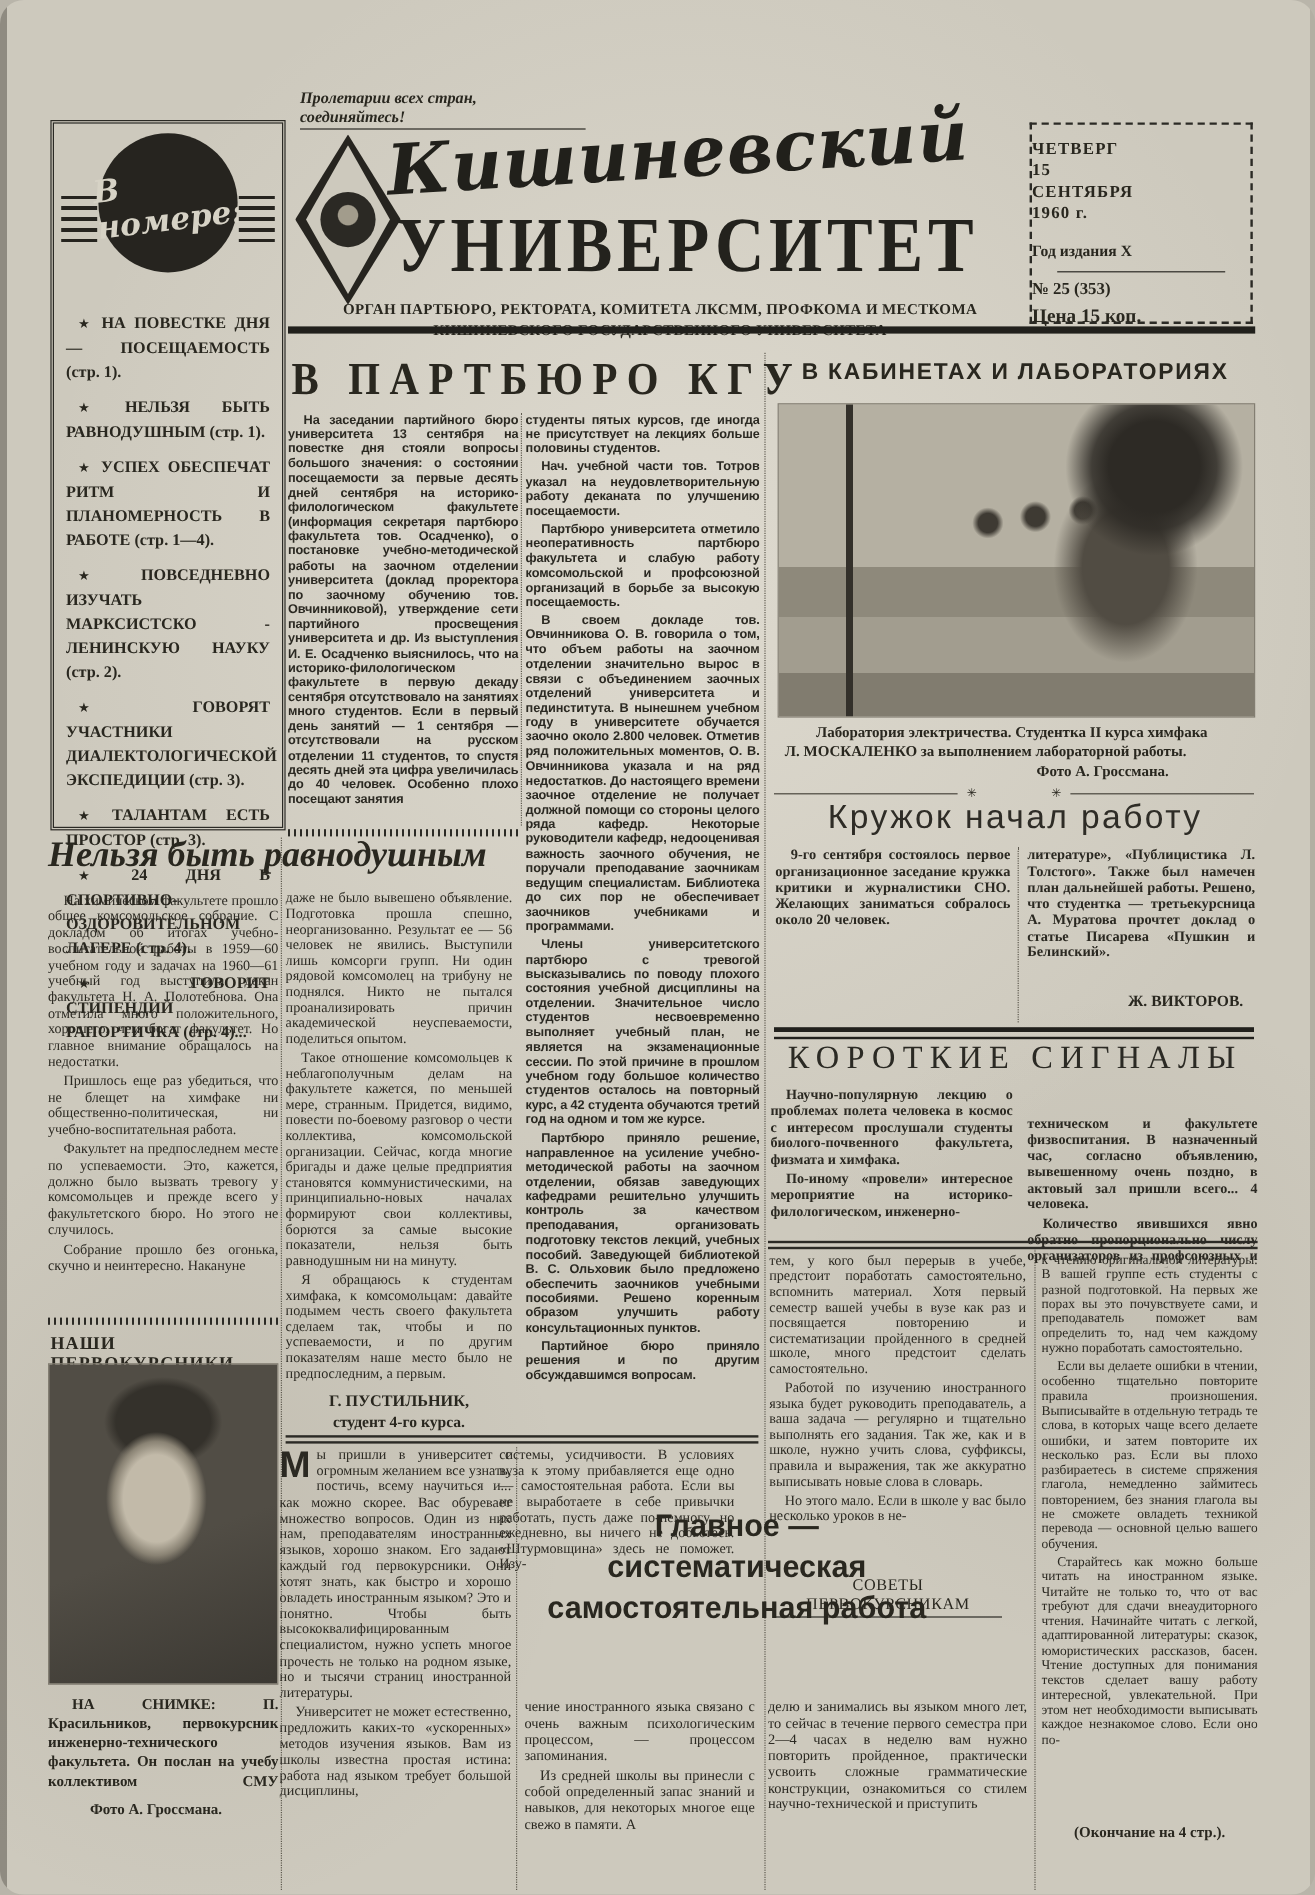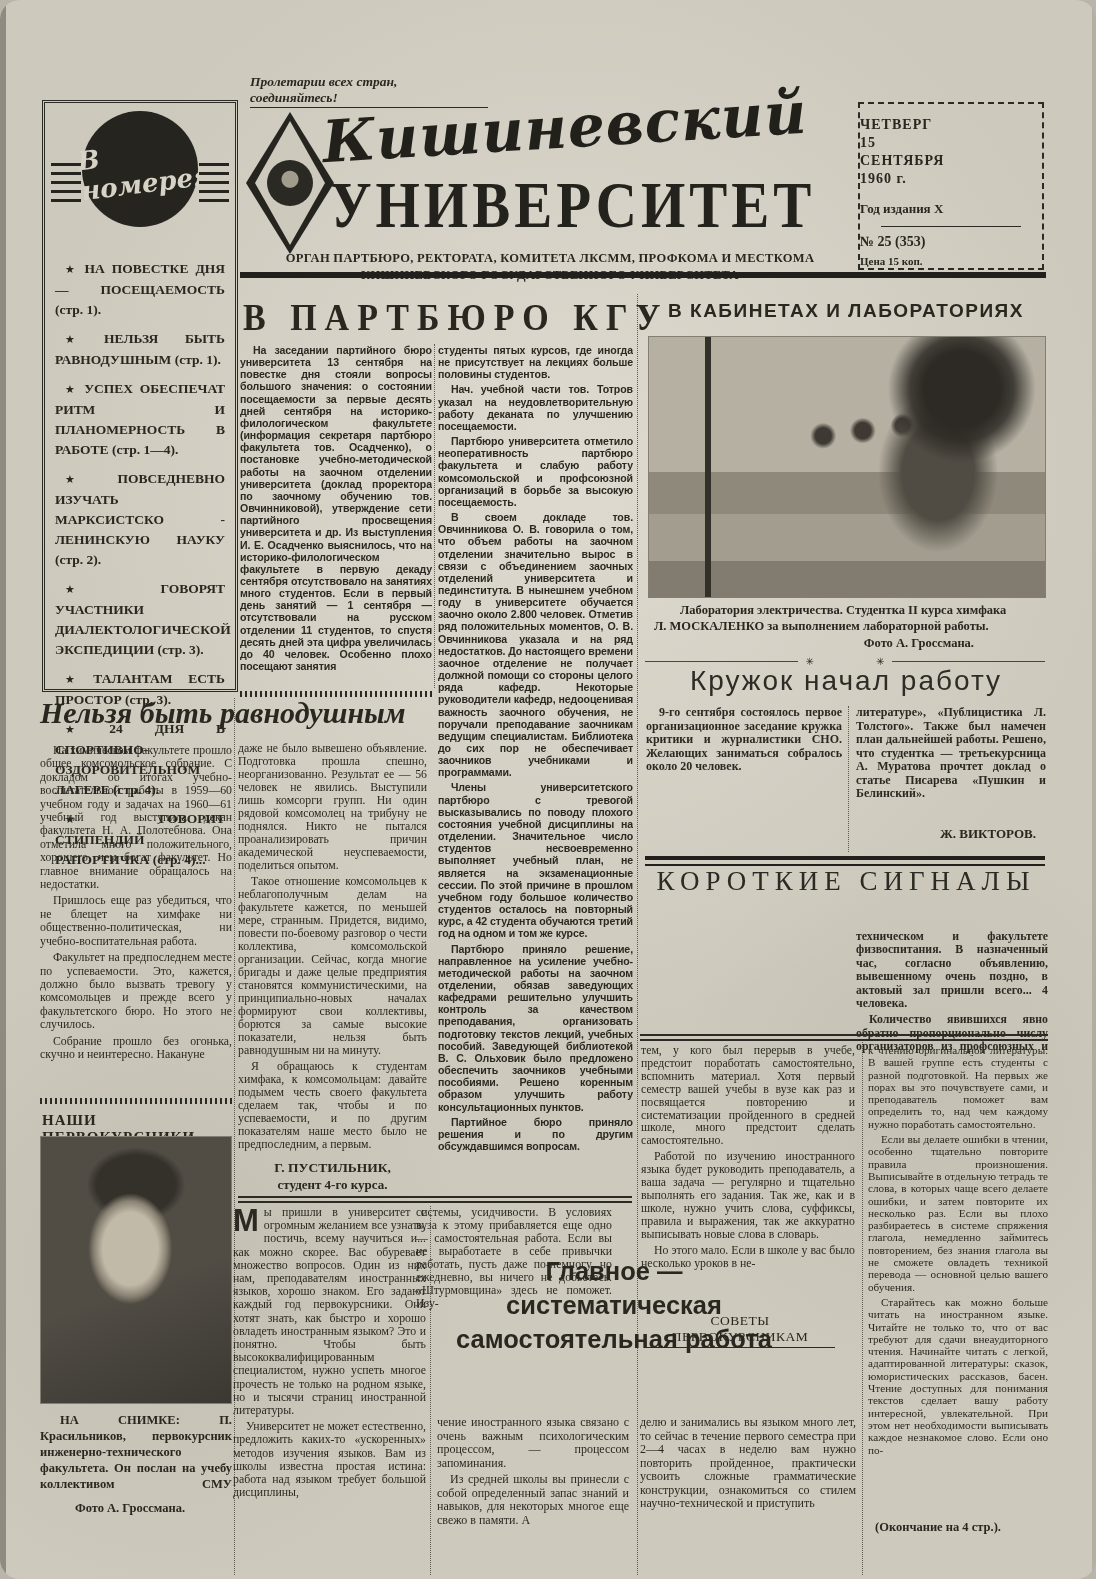--- a/index.html
+++ b/index.html
@@ -117,21 +117,21 @@
   <div class="abs subt" style="left:258px;top:268px;width:584px;">КИШИНЕВСКОГО ГОСУДАРСТВЕННОГО УНИВЕРСИТЕТА</div>
 
   <div class="abs issue-box" style="left:858px;top:102px;width:182px;height:152px;">
     <div class="l1">ЧЕТВЕРГ</div>
     <div class="l1">15</div>
     <div class="l1">СЕНТЯБРЯ</div>
     <div class="l1">1960 г.</div>
     <div style="font-size:13px;margin-top:13px;">Год издания X</div>
     <div class="rule"></div>
     <div style="font-size:14px;">№ 25 (353)</div>
-    <div style="font-size:11px;margin-top:5px;">Цена 15 коп.</div>
+    <div style="font-size:16px;margin-top:5px;">Цена 15 коп.</div>
   </div>
 
   <div class="abs blackbar" style="left:240px;top:272px;width:806px;height:6px;"></div>
 
   <div class="abs vdot" style="left:234px;top:698px;height:877px;"></div>
   <div class="abs vdot" style="left:434px;top:344px;height:344px;"></div>
   <div class="abs vdot" style="left:430px;top:1206px;height:369px;"></div>
   <div class="abs vdot" style="left:637px;top:294px;height:1281px;"></div>
   <div class="abs vdot" style="left:862px;top:1040px;height:535px;"></div>
   <div class="abs vdot" style="left:848px;top:706px;height:146px;"></div>
@@ -168,20 +168,24 @@
   <div class="abs col serifb" style="left:646px;top:706px;width:196px;height:150px;">
       <p>9-го сентября состоялось первое организационное заседание кружка критики и журналистики СНО. Желающих заниматься собралось около 20 человек.</p>
     </div>
   <div class="abs col serifb noind" style="left:856px;top:706px;width:190px;height:112px;">
       <p>литературе», «Публицистика Л. Толстого». Также был намечен план дальнейшей работы. Решено, что студентка — третьекурсница А. Муратова прочтет доклад о статье Писарева «Пушкин и Белинский».</p>
     </div>
   <div class="abs byline rgt" style="left:856px;top:826px;width:180px;">Ж. ВИКТОРОВ.</div>
   <div class="abs" style="left:645px;top:856px;width:400px;height:4px;border-top:4px solid #21201c;border-bottom:2px solid #21201c;"></div>
 
   <div class="abs h-sig" style="left:645px;top:866px;width:402px;">КОРОТКИЕ СИГНАЛЫ</div>
+  <div class="abs col serifb" style="left:642px;top:906px;width:202px;height:126px;font-size:11.8px;line-height:13.4px;">
+      <p>Научно-популярную лекцию о проблемах полета человека в космос с интересом прослушали студенты биолого-почвенного факультета, физмата и химфака.</p>
+      <p>По-иному «провели» интересное мероприятие на историко-филологическом, инженерно-</p>
+    </div>
   <div class="abs col serifb noind" style="left:856px;top:906px;width:192px;height:126px;font-size:11.8px;line-height:13.4px;margin-top:24px;">
       <p>техническом и факультете физвоспитания. В назначенный час, согласно объявлению, вывешенному очень поздно, в актовый зал пришли всего... 4 человека.</p>
       <p>Количество явившихся явно обратно пропорционально числу организаторов из профсоюзных и комсомольских бюро трех факультетов.</p>
     </div>
   <div class="abs dbl" style="left:640px;top:1034px;width:408px;"></div>
 
   <div class="abs h-rav" style="left:40px;top:696px;width:390px;">Нельзя быть равнодушным</div>
   <div class="abs col serifr" style="left:40px;top:744px;width:192px;height:352px;line-height:13.4px;">
       <p>На химическом факультете прошло общее комсомольское собрание. С докладом об итогах учебно-воспитательной работы в 1959—60 учебном году и задачах на 1960—61 учебный год выступила декан факультета Н. А. Полотебнова. Она отметила много положительного, хорошего, чем богат факультет. Но главное внимание обращалось на недостатки.</p>
       <p>Пришлось еще раз убедиться, что не блещет на химфаке ни общественно-политическая, ни учебно-воспитательная работа.</p>
@@ -228,15 +232,15 @@
     <div class="h-adv">Главное — систематическая</div>
     <div class="h-adv">самостоятельная работа</div>
   </div>
   <div class="abs col serifr noind" style="left:437px;top:1416px;width:192px;height:158px;font-size:12px;line-height:13.5px;">
       <p>чение иностранного языка связано с очень важным психологическим процессом, — процессом запоминания.</p>
       <p>Из средней школы вы принесли с собой определенный запас знаний и навыков, для некоторых многое еще свежо в памяти. А</p>
     </div>
   <div class="abs col serifr noind" style="left:640px;top:1416px;width:216px;height:158px;font-size:12px;line-height:13.5px;">
       <p>делю и занимались вы языком много лет, то сейчас в течение первого семестра при 2—4 часах в неделю вам нужно повторить пройденное, практически усвоить сложные грамматические конструкции, ознакомиться со стилем научно-технической и приступить</p>
     </div>
-  <div class="abs byline ctr" style="left:848px;top:1520px;width:180px;font-size:12.5px;">(Окончание на 4 стр.).</div>
+  <div class="abs byline ctr" style="left:868px;top:1520px;width:180px;font-size:12.5px;">(Окончание на 4 стр.).</div>
 
 </div>
 
 </body></html>

